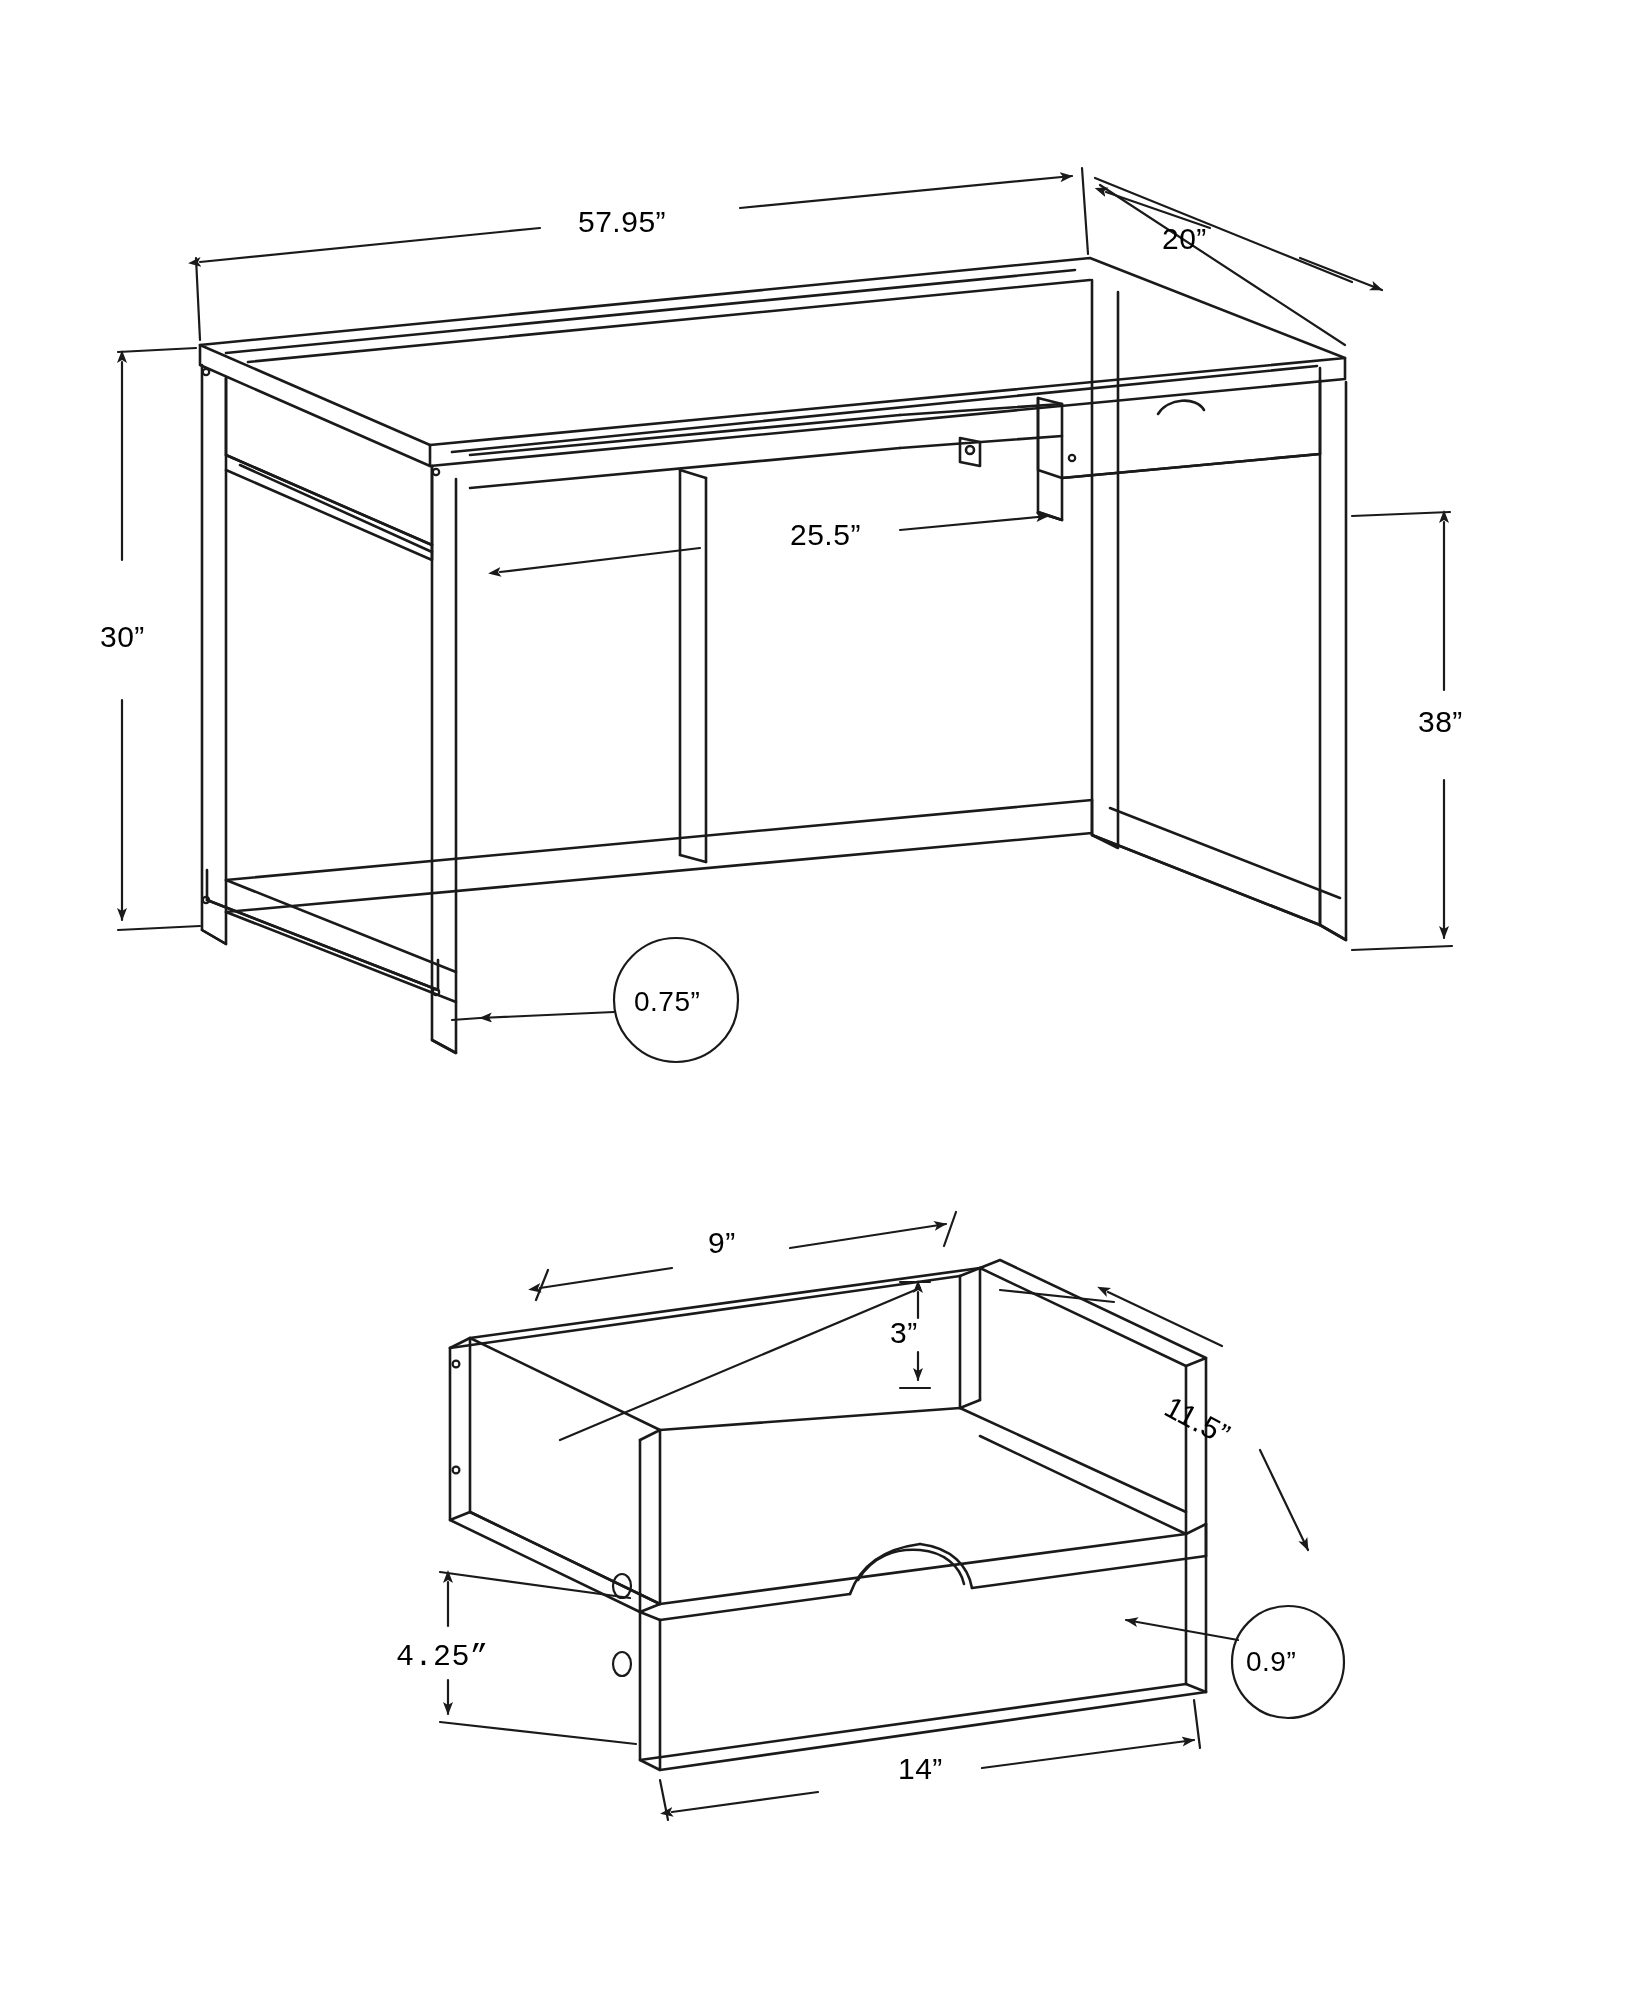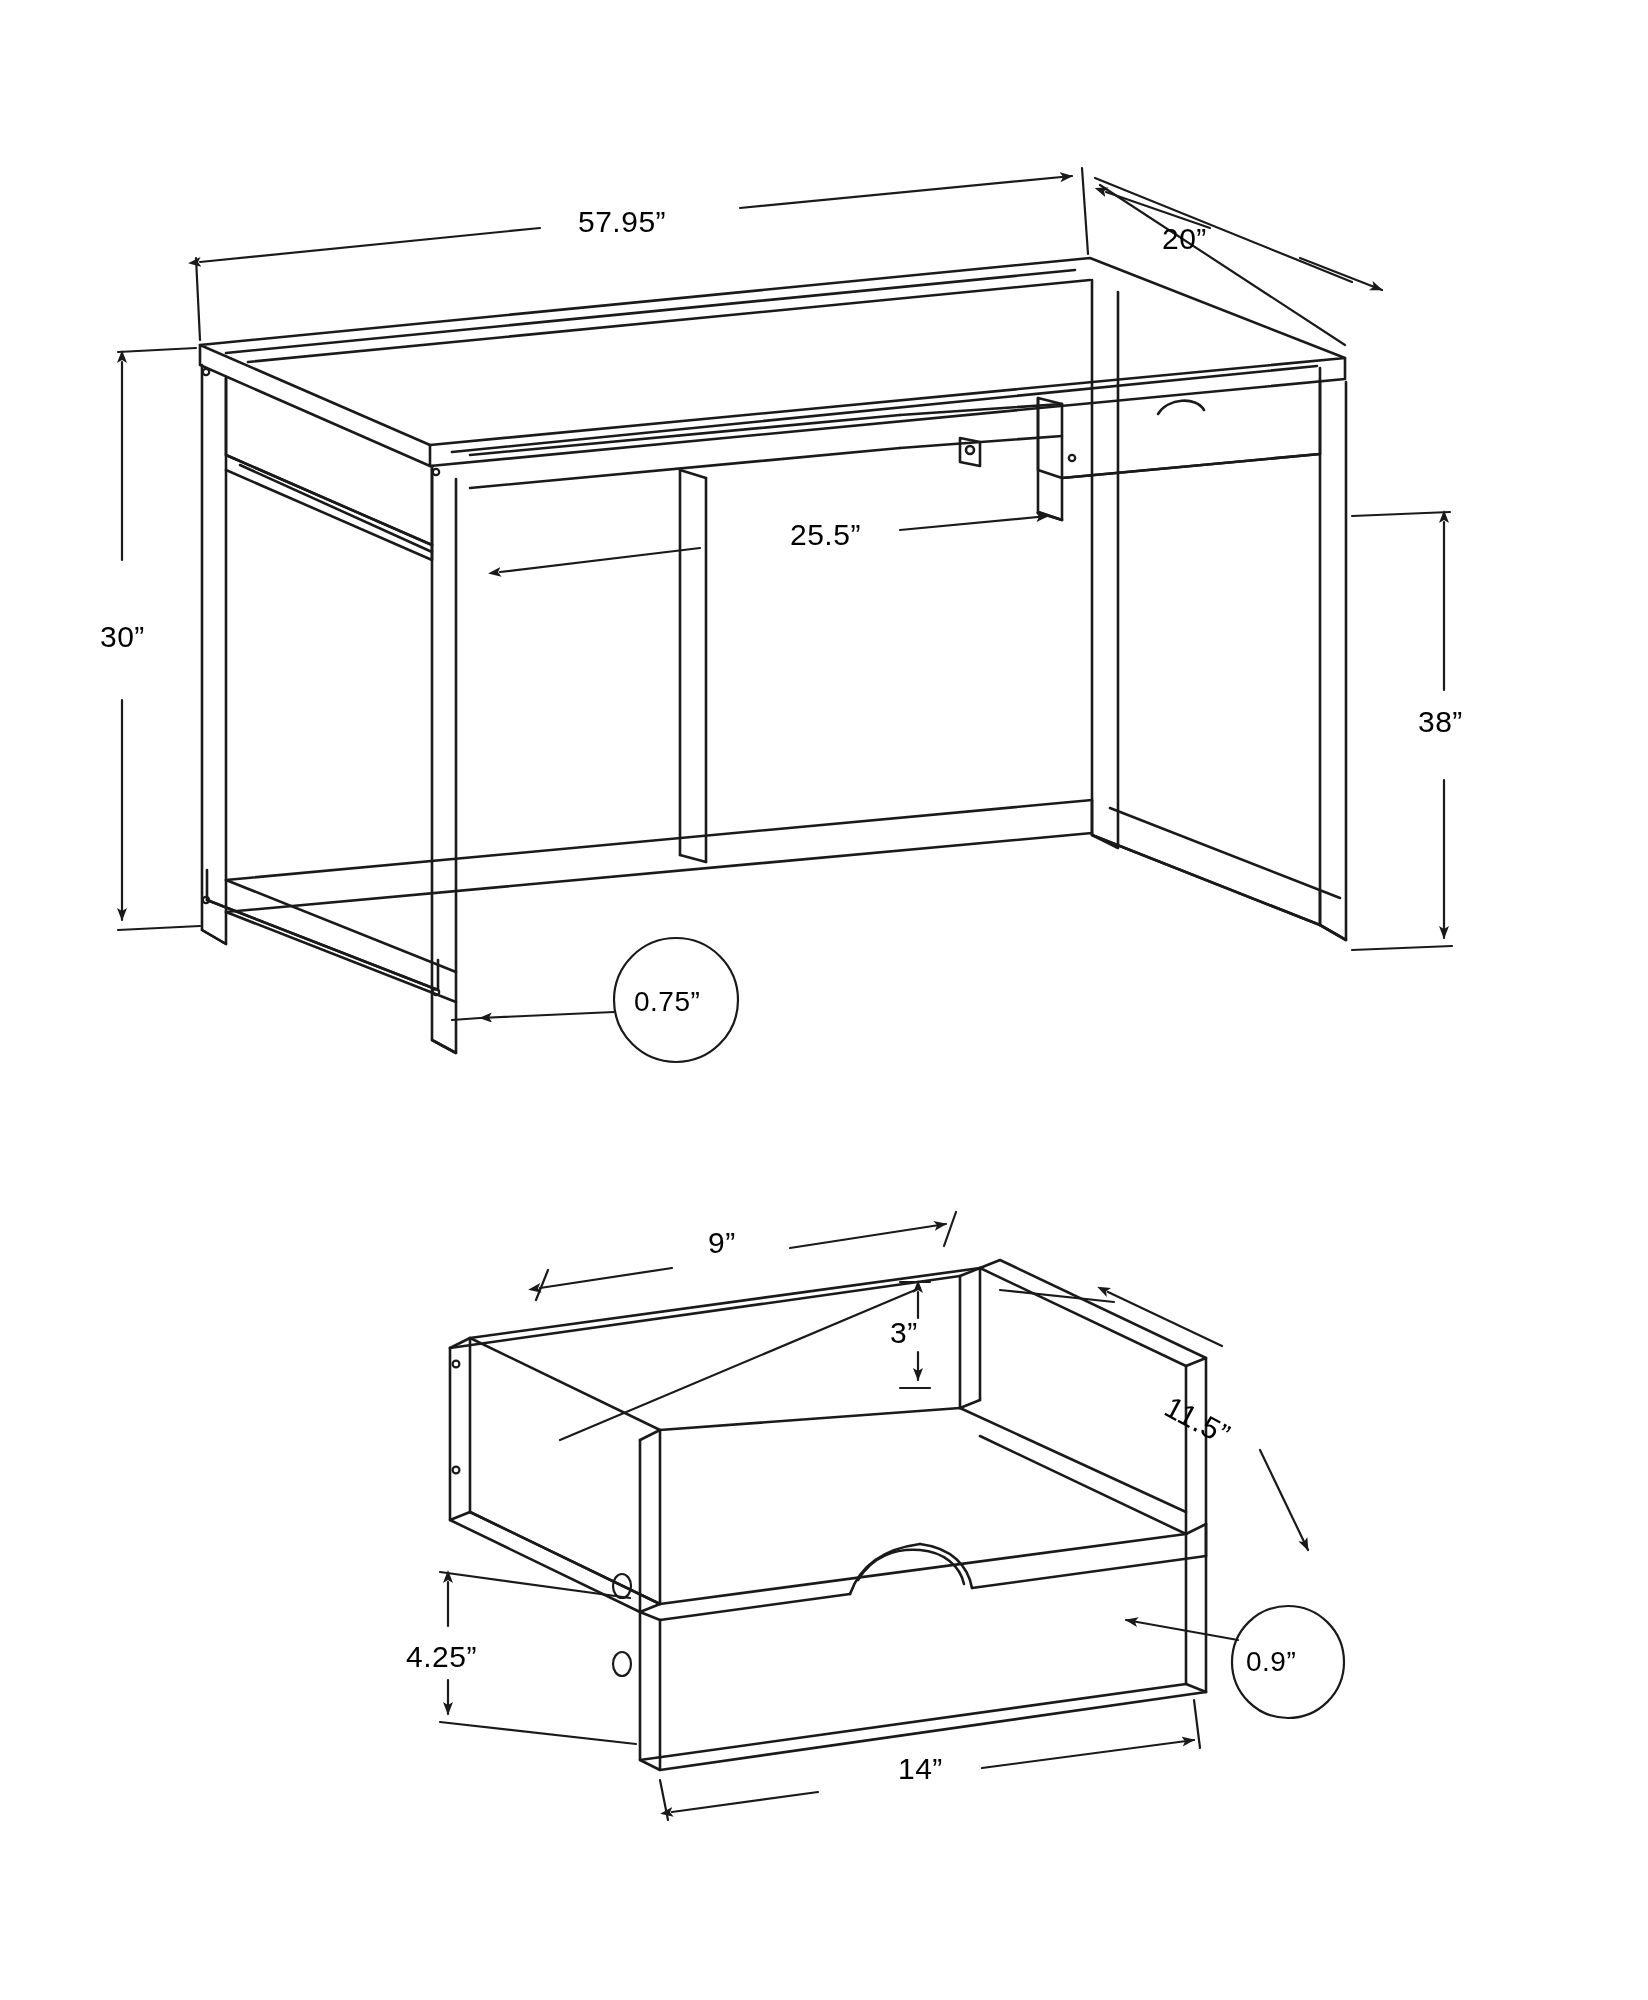--- a/index.html
+++ b/index.html
@@ -264,19 +264,19 @@
   <div class="dim-label" style="left:1418px; top:705px;">38”</div>
 
   <div class="dim-label small" style="left:634px; top:986px;">0.75”</div>
 
   <div class="dim-label" style="left:708px; top:1226px;">9”</div>
 
   <div class="dim-label" style="left:890px; top:1316px;">3”</div>
 
   <div class="dim-label" style="left:1175px; top:1390px; transform: rotate(28deg); transform-origin: left top;">11.5”</div>
 
-  <div class="dim-label" style="left:406px; top:1640px;">4.25”</div>
+  <div class="dim-label" style="left:396px; top:1640px;font-family:Liberation Mono, monospace;">4.25”</div>
 
   <div class="dim-label" style="left:898px; top:1752px;">14”</div>
 
   <div class="dim-label small" style="left:1246px; top:1646px;">0.9”</div>
 
 </div>
 
 </body></html>

